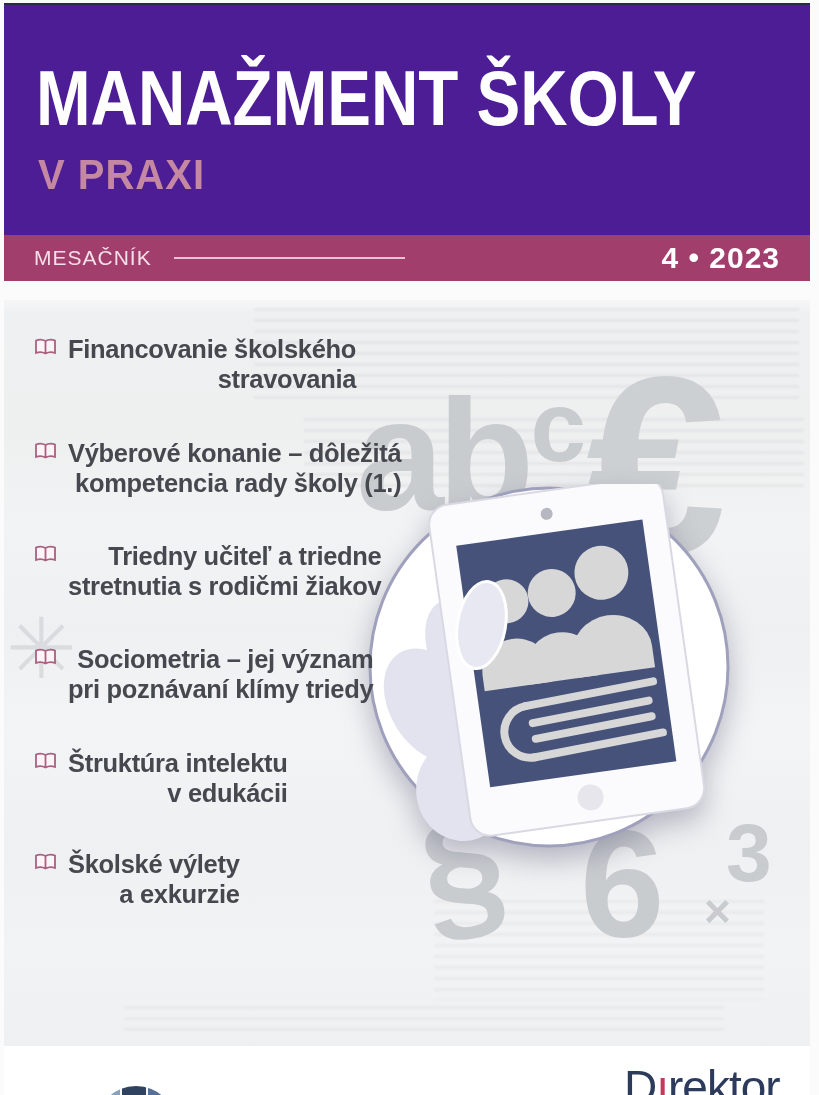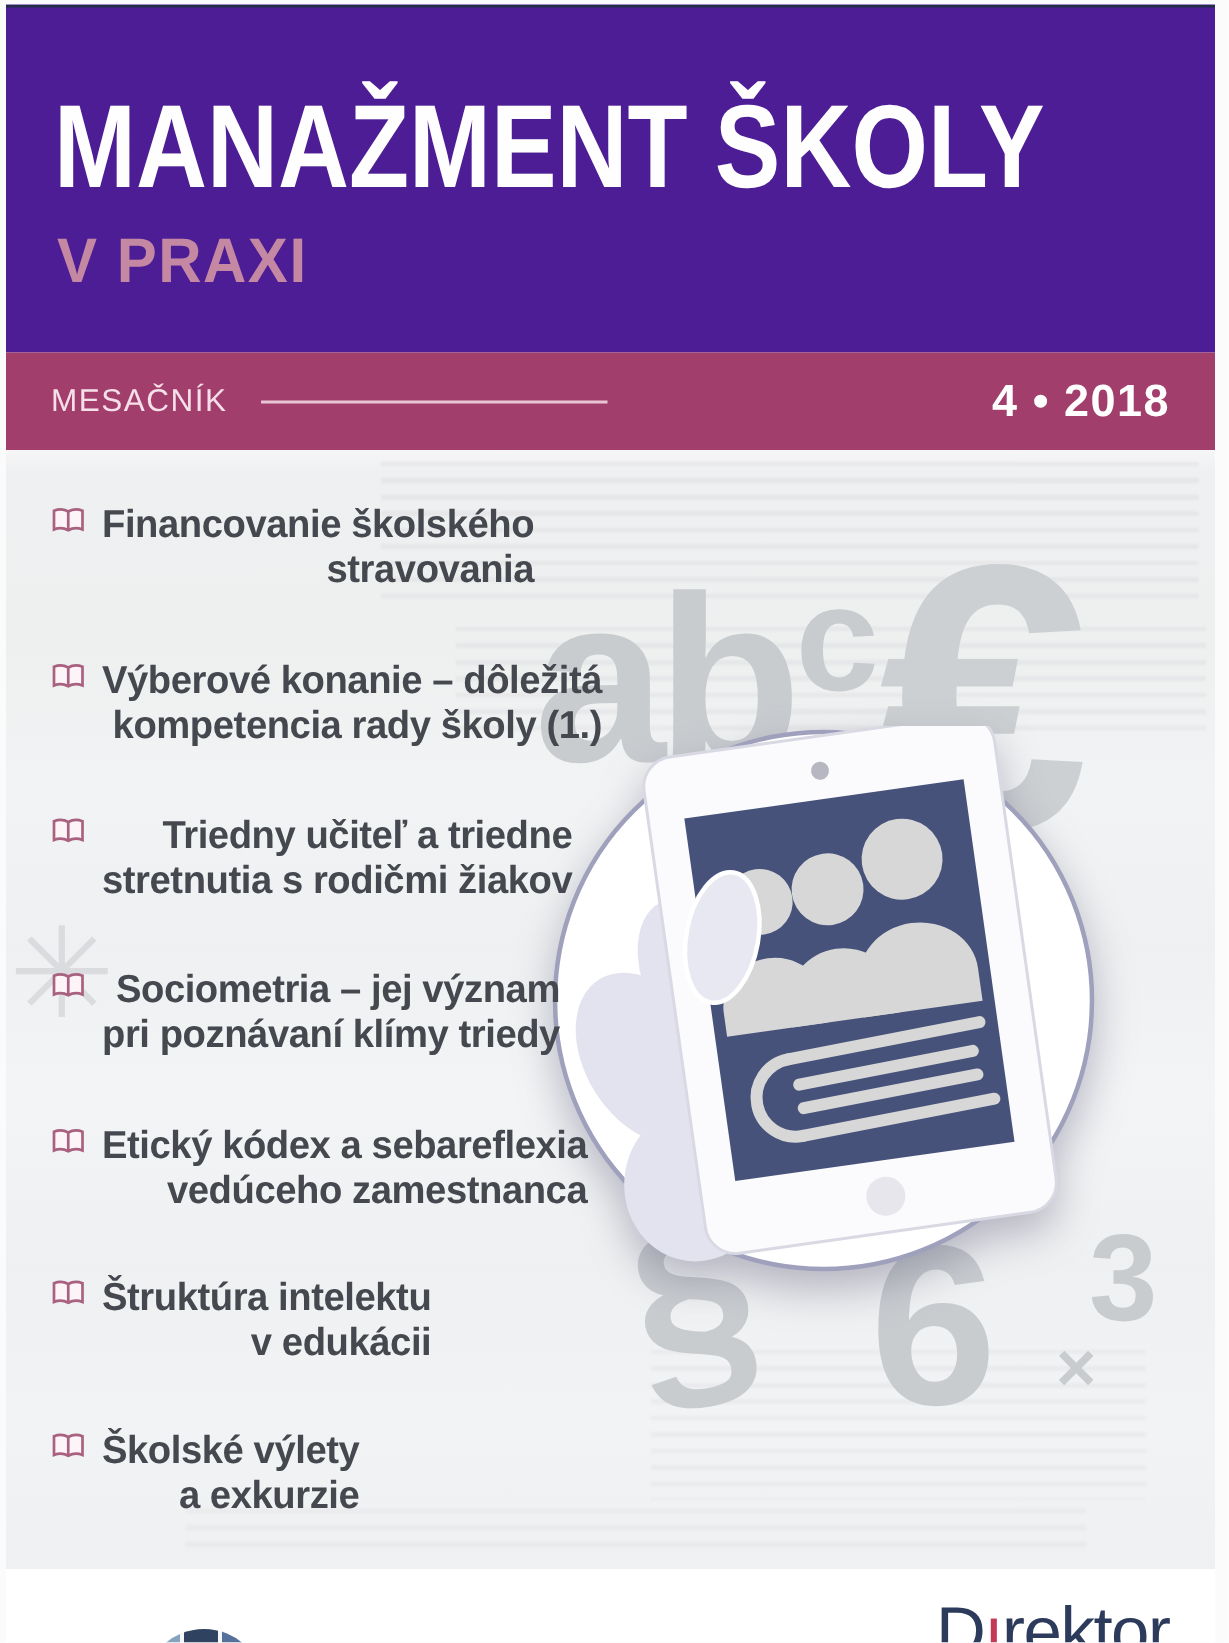--- a/index.html
+++ b/index.html
@@ -11,21 +11,21 @@
   
   .header{position:absolute;left:0;top:0;right:0;height:232px;background:#4c1d95;
           box-shadow:inset 0 2px 0 #232d4a;}
   .title{position:absolute;left:32px;top:50px;color:#fefefe;font-weight:700;
          font-size:69px;letter-spacing:0px;white-space:nowrap;
          transform:scale(0.95,1.14);transform-origin:left top;}
   .subtitle{position:absolute;left:34px;top:148px;color:#c588a3;font-weight:700;
             font-size:40px;letter-spacing:1px;transform:scaleY(1.05);transform-origin:left top;}
 
   
-  .bar{position:absolute;left:0;top:232px;right:0;height:65px;background:#a23e6b;
+  .bar{position:absolute;left:0;top:232px;right:0;height:46px;background:#a23e6b;
        display:flex;align-items:center;padding:0 30px;box-sizing:border-box;}
   .bar-label{color:#f5dfe9;font-size:21px;letter-spacing:1px;}
   .bar-rule{flex:1;height:2px;background:#e8c4d5;margin:0 26px 0 22px;max-width:360px;}
   .bar-spacer{flex:1;}
   .bar-issue{color:#ffffff;font-size:30px;font-weight:700;letter-spacing:1px;}
 
   
   .content{position:absolute;left:0;top:297px;right:0;height:746px;
      background:linear-gradient(180deg,#f6f6f7 0px,#eff0f1 14px,#eef0f0 130px,
        #f2f3f4 225px,#eef0f1 330px,#f3f4f5 430px,#eff0f1 545px,#f2f3f4 650px,#eff0f1 746px);}
@@ -84,21 +84,21 @@
 
     <div class="header">
       <div class="title">MANAŽMENT ŠKOLY</div>
       <div class="subtitle">V PRAXI</div>
     </div>
 
     <div class="bar">
       <span class="bar-label">MESAČNÍK</span>
       <span class="bar-rule"></span>
       <span class="bar-spacer"></span>
-      <span class="bar-issue">4 • 2018</span>
+      <span class="bar-issue">4 • 2023</span>
     </div>
 
     <div class="content">
 
       <div class="ghost-par gp-a"></div>
       <div class="ghost-par gp-b"></div>
       <div class="ghost-par gp-c"></div>
       <div class="ghost-par gp-d"></div>
       <div class="ghost-star">✳</div>
 
@@ -181,29 +181,20 @@
           <div class="toc-text">
               <div>Sociometria – jej význam</div>
               <div>pri poznávaní klímy triedy</div>
             </div>
         </li>
         <li>
           <svg class="book-ico" width="23" height="19" viewBox="0 0 23 19">
               <path d="M11.5 3 Q7 .5 2 2.5 V15 Q7 13 11.5 15.5 Q16 13 21 15 V2.5 Q16 .5 11.5 3 Z M11.5 3 V15.5" fill="#fdf4f8" stroke="#a8617f" stroke-width="1.8"></path>
             </svg>
           <div class="toc-text">
-              <div>Etický kódex a sebareflexia</div>
-              <div>vedúceho zamestnanca</div>
-            </div>
-        </li>
-        <li>
-          <svg class="book-ico" width="23" height="19" viewBox="0 0 23 19">
-              <path d="M11.5 3 Q7 .5 2 2.5 V15 Q7 13 11.5 15.5 Q16 13 21 15 V2.5 Q16 .5 11.5 3 Z M11.5 3 V15.5" fill="#fdf4f8" stroke="#a8617f" stroke-width="1.8"></path>
-            </svg>
-          <div class="toc-text">
               <div>Štruktúra intelektu</div>
               <div>v edukácii</div>
             </div>
         </li>
         <li>
           <svg class="book-ico" width="23" height="19" viewBox="0 0 23 19">
               <path d="M11.5 3 Q7 .5 2 2.5 V15 Q7 13 11.5 15.5 Q16 13 21 15 V2.5 Q16 .5 11.5 3 Z M11.5 3 V15.5" fill="#fdf4f8" stroke="#a8617f" stroke-width="1.8"></path>
             </svg>
           <div class="toc-text">
               <div>Školské výlety</div>

